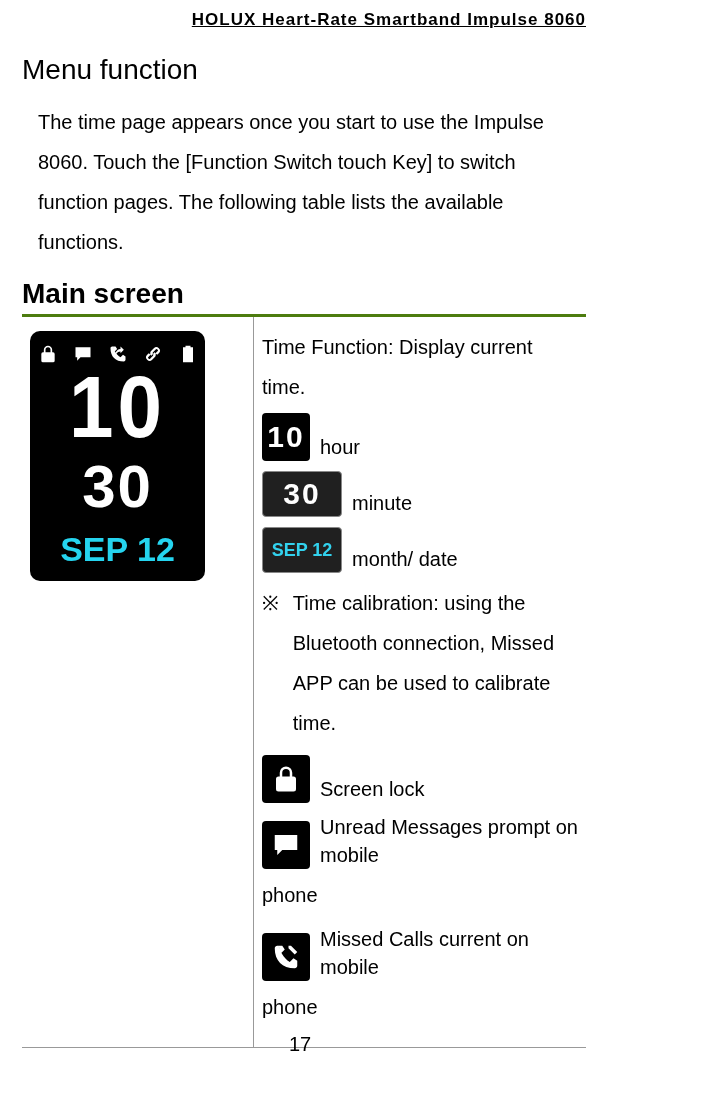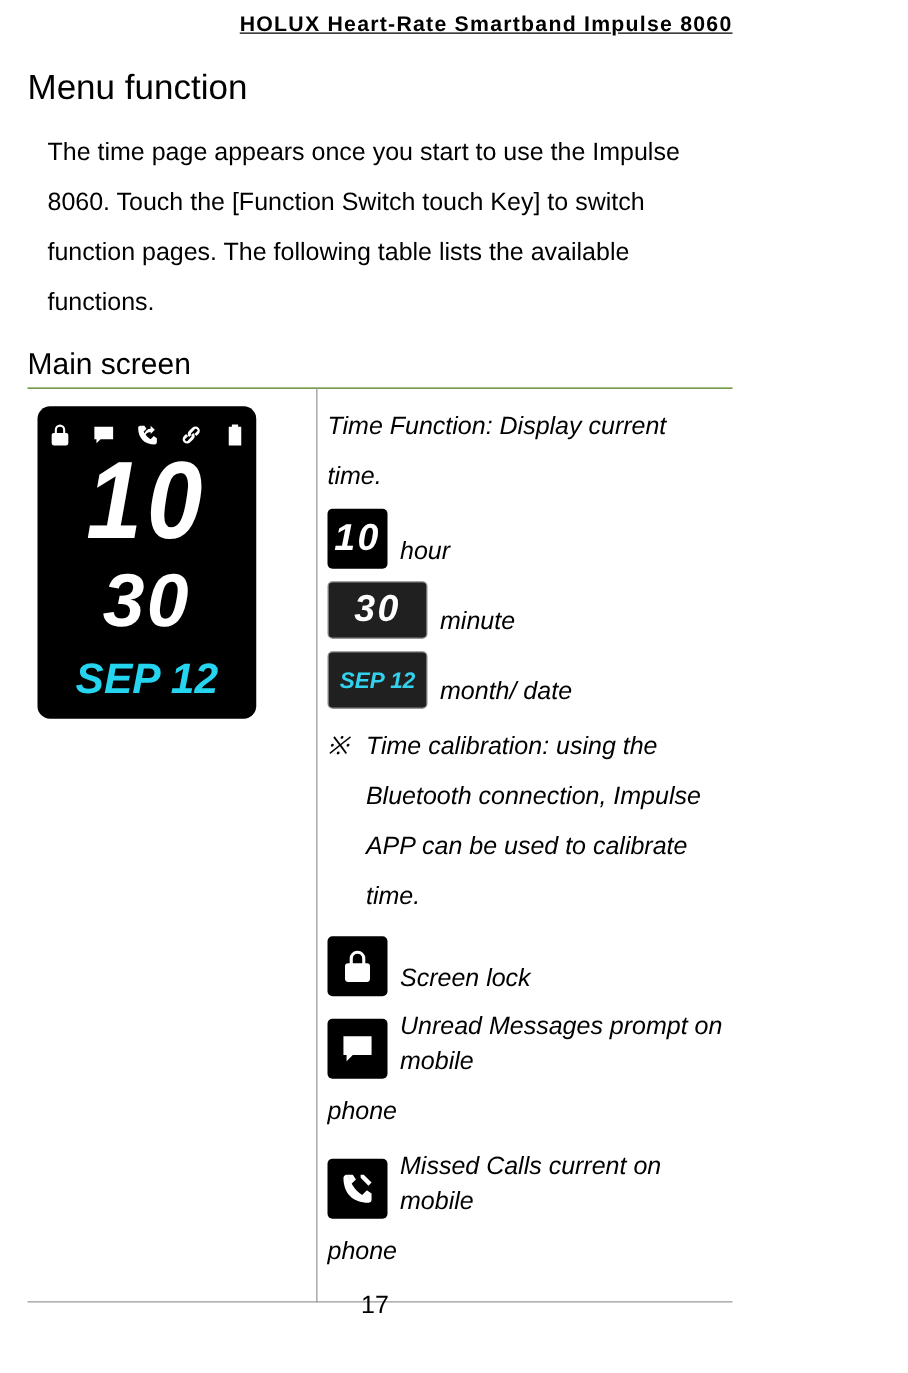--- a/index.html
+++ b/index.html
@@ -29,36 +29,35 @@
     font-size: 28px;
     font-weight: normal;
     margin: 18px 0 12px 0;
   }
   .intro {
     font-size: 20px;
     line-height: 40px;
     margin: 16px;
   }
   h2 {
-    font-size: 24px;
-    font-weight: normal;
+    font-size: 28px;
+    font-weight: bold;
     margin: 8px 0 4px 0;
   }
   table.main {
     border-collapse: collapse;
     width: 100%;
   }
   table.main td {
-    border-top: 1px solid #4d7c0f;
+    border-top: 3px solid #4d7c0f;
     border-bottom: 1px solid #999;
     vertical-align: top;
     padding: 10px 8px 10px 8px;
     font-size: 20px;
     line-height: 40px;
-    font-style: italic;
   }
   table.main td.leftcol {
     width: 215px;
     border-right: 1px solid #999;
   }
   .screenshot {
     width: 175px;
     height: 250px;
     background: #000;
     border-radius: 10px;
@@ -239,21 +238,21 @@
 
         <div class="icon-row">
           <div class="icon-box wide">
             <span class="sepsmall">SEP 12</span>
           </div>
           <span>month/ date</span>
         </div>
 
         <div class="note-row">
           <div class="note-sym">※</div>
-          <div>Time calibration: using the Bluetooth connection, Impulse APP can be used to calibrate time.</div>
+          <div>Time calibration: using the Bluetooth connection, Missed APP can be used to calibrate time.</div>
         </div>
 
         <div class="icon-row">
           <div class="icon-box">
             <svg viewBox="0 0 24 24">
                   <path d="M12 2a5 5 0 0 0-5 5v3H6a2 2 0 0 0-2 2v8a2 2 0 0 0 2 2h12a2 2 0 0 0 2-2v-8a2 2 0 0 0-2-2h-1V7a5 5 0 0 0-5-5zm-3 5a3 3 0 1 1 6 0v3H9V7z"></path>
                 </svg>
           </div>
           <span>Screen lock</span>
         </div>

